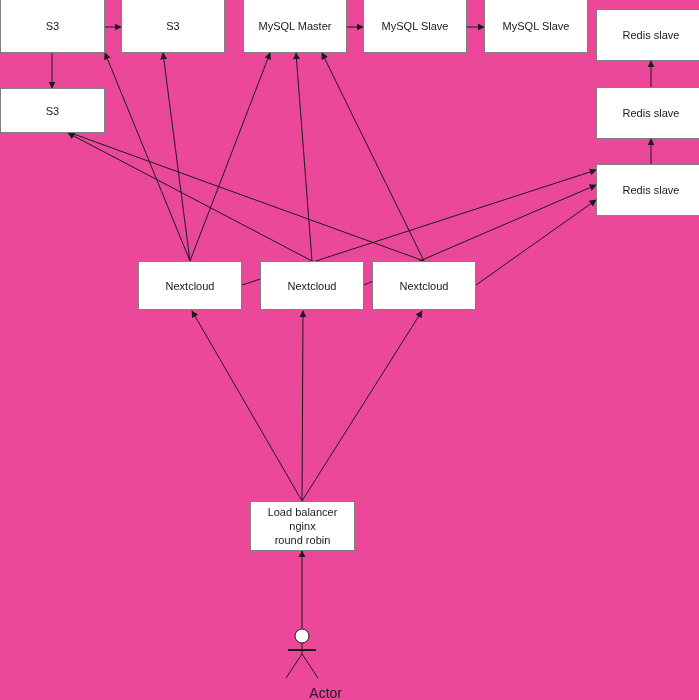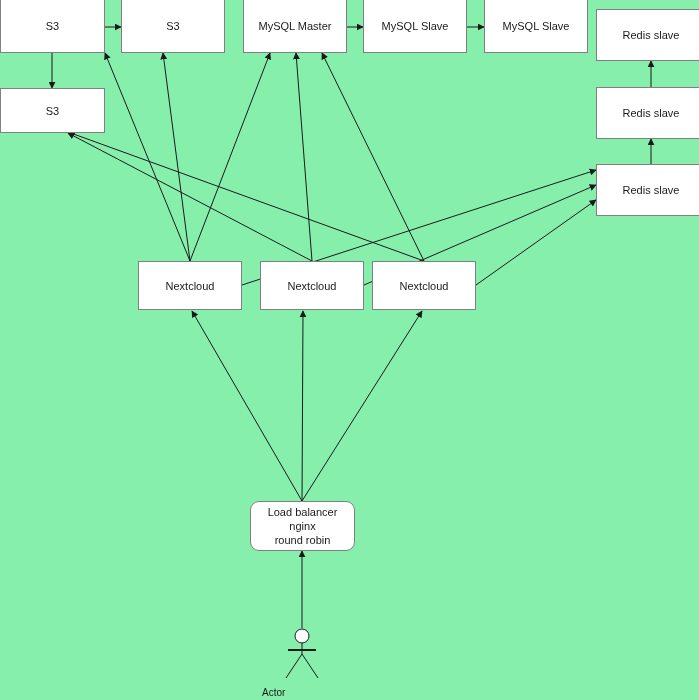--- a/index.html
+++ b/index.html
@@ -4,21 +4,21 @@
 <style>
   html, body {
     margin: 0;
     padding: 0;
     background: #ffffff;
   }
   #canvas {
     position: relative;
     width: 699px;
     height: 700px;
-    background: #86efac;
+    background: #ec4899;
     overflow: hidden;
     font-family: "Liberation Sans", sans-serif;
   }
   #edges {
     position: absolute;
     left: 0;
     top: 0;
     width: 699px;
     height: 700px;
     pointer-events: none;
@@ -37,23 +37,23 @@
     line-height: 14px;
     z-index: 2;
   }
   .node span {
     display: block;
     padding: 0 4px;
     white-space: pre-line;
   }
   .actor-label {
     position: absolute;
-    text-align: left;
+    text-align: right;
     color: #1a1a1a;
-    font-size: 10px;
+    font-size: 14px;
     line-height: 14px;
     z-index: 2;
   }
   .actor-shape {
     position: absolute;
     z-index: 2;
   }
 </style>
 </head>
 <body>
@@ -120,21 +120,21 @@
       </div>
       <div class="node" style="left: 138px; top: 261px; width: 104px; height: 49px; border-color: rgb(128, 128, 128); color: rgb(26, 26, 26);">
         <span>Nextcloud</span>
       </div>
       <div class="node" style="left: 260px; top: 261px; width: 104px; height: 49px; border-color: rgb(128, 128, 128); color: rgb(26, 26, 26);">
         <span>Nextcloud</span>
       </div>
       <div class="node" style="left: 372px; top: 261px; width: 104px; height: 49px; border-color: rgb(128, 128, 128); color: rgb(26, 26, 26);">
         <span>Nextcloud</span>
       </div>
-      <div class="node" style="left: 250px; top: 501px; width: 105px; height: 50px; border-color: rgb(128, 128, 128); color: rgb(26, 26, 26); border-radius: 9px;">
+      <div class="node" style="left: 250px; top: 501px; width: 105px; height: 50px; border-color: rgb(128, 128, 128); color: rgb(26, 26, 26);">
         <span>Load balancer nginx
 round robin</span>
       </div>
     </div>
 
   <svg class="actor-shape" id="actor-shape" viewBox="0 0 699 700" width="699" height="700" style="left:0;top:0;" xmlns="http://www.w3.org/2000/svg">
     <g id="actor-group">
         <circle cx="302" cy="636" r="7" fill="#ffffff" stroke="#1a1a1a" stroke-width="1"></circle>
         <line x1="302" y1="643" x2="302" y2="654" stroke="#1a1a1a" stroke-width="1"></line>
         <line x1="288" y1="650" x2="316" y2="650" stroke="#1a1a1a" stroke-width="2"></line>

